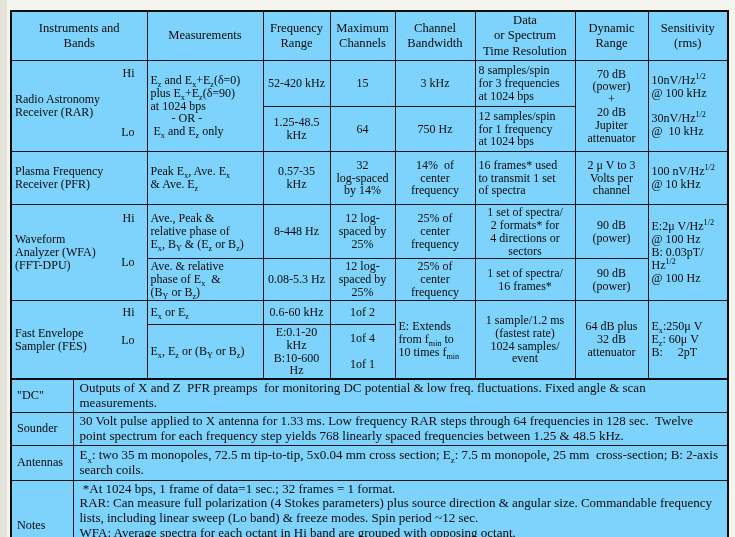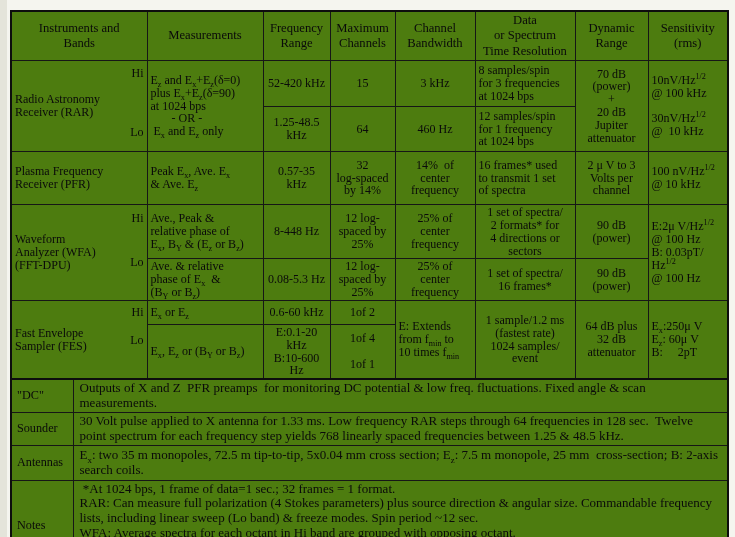--- a/index.html
+++ b/index.html
@@ -6,33 +6,33 @@
   body{
     width:735px;height:537px;overflow:hidden;position:relative;
     background:#f5f5ef;
     font-family:"Liberation Serif","DejaVu Serif",serif;
     color:#0a0a0a;
   }
   .edge{position:absolute;left:0;top:0;width:7px;height:537px;background:#e4e4da;}
   .wrap{position:absolute;left:10px;top:10px;}
   table{
     border-collapse:collapse;table-layout:fixed;width:717px;
-    background:#4d7c0f;font-size:12px;line-height:1.07;
+    background:#7dd3fc;font-size:12px;line-height:1.07;
   }
   .ta{border:2.5px solid #0d0d0d;}
   .tb{border:2.5px solid #0d0d0d;margin-top:-2px;}
   .ta td,.ta th,.tb td{border:1.5px solid #161616;padding:1px 3px;vertical-align:middle;overflow:hidden;}
   th{font-weight:normal;text-align:center;font-size:12.6px;line-height:1.22;padding:0 1px;}
   .c{text-align:center;}
   .l{text-align:left;padding-left:5px;}
   .top{vertical-align:top;padding-top:3px;}
   .dt{border-top:2.2px dashed #2e2e2e;}
   sub,sup{font-size:0.68em;line-height:0;}
   .inst{position:relative;padding-left:7px;text-align:left;}
-  .bl{position:absolute;right:3px;}
+  .bl{position:absolute;right:12px;}
   .hi-rar{top:6px;}   .lo-rar{bottom:12px;}
   .hi-wfa{top:7px;}   .lo-wfa{top:51px;}
   .hi-fes{top:5px;}   .lo-fes{top:33px;}
   .fes-name{vertical-align:top;padding-top:4px;}
   .r-hdr{height:42px;}  .r-rarhi{height:46px;} .r-rarlo{height:45px;}
   .r-pfr{height:53px;}  .r-wfahi{height:50px;} .r-wfalo{height:39px;padding-left:12px;}
   .r-feshi{height:24px;}.r-feslo{height:52px;}
   .r-dc{height:22px;}   .r-snd{height:33px;}   .r-ant{height:35px;}  .r-notes{height:74px;}
   .tb .lab{text-align:left;padding-left:5px;font-size:12.2px;}
   .tb .txt{padding:1px 6px;line-height:1.13;font-size:13px;text-align:left;}
@@ -77,21 +77,21 @@
       <td class="c">52-420 kHz</td>
       <td class="c">15</td>
       <td class="c">3 kHz</td>
       <td class="l">8 samples/spin<br>for 3 frequencies<br>at 1024 bps</td>
       <td class="c" rowspan="2">70 dB<br>(power)<br>+<br>20 dB<br>Jupiter<br>attenuator</td>
       <td class="l" rowspan="2">10nV/Hz<sup>1/2</sup><br>@ 100 kHz<br><br>30nV/Hz<sup>1/2</sup><br>@&nbsp; 10 kHz</td>
     </tr>
     <tr class="r-rarlo">
       <td class="c dt">1.25-48.5<br>kHz</td>
       <td class="c dt">64</td>
-      <td class="c dt">460 Hz</td>
+      <td class="c dt">750 Hz</td>
       <td class="l dt">12 samples/spin<br>for 1 frequency<br>at 1024 bps</td>
     </tr>
 
     <tr class="r-pfr">
       <td class="inst">
         <div>Plasma Frequency<br>Receiver (PFR)</div>
       </td>
       <td class="l">Peak E<sub>x</sub>, Ave. E<sub>x</sub><br>&amp; Ave. E<sub>z</sub></td>
       <td class="c">0.57-35<br>kHz</td>
       <td class="c">32<br>log-spaced<br>by 14%</td>

